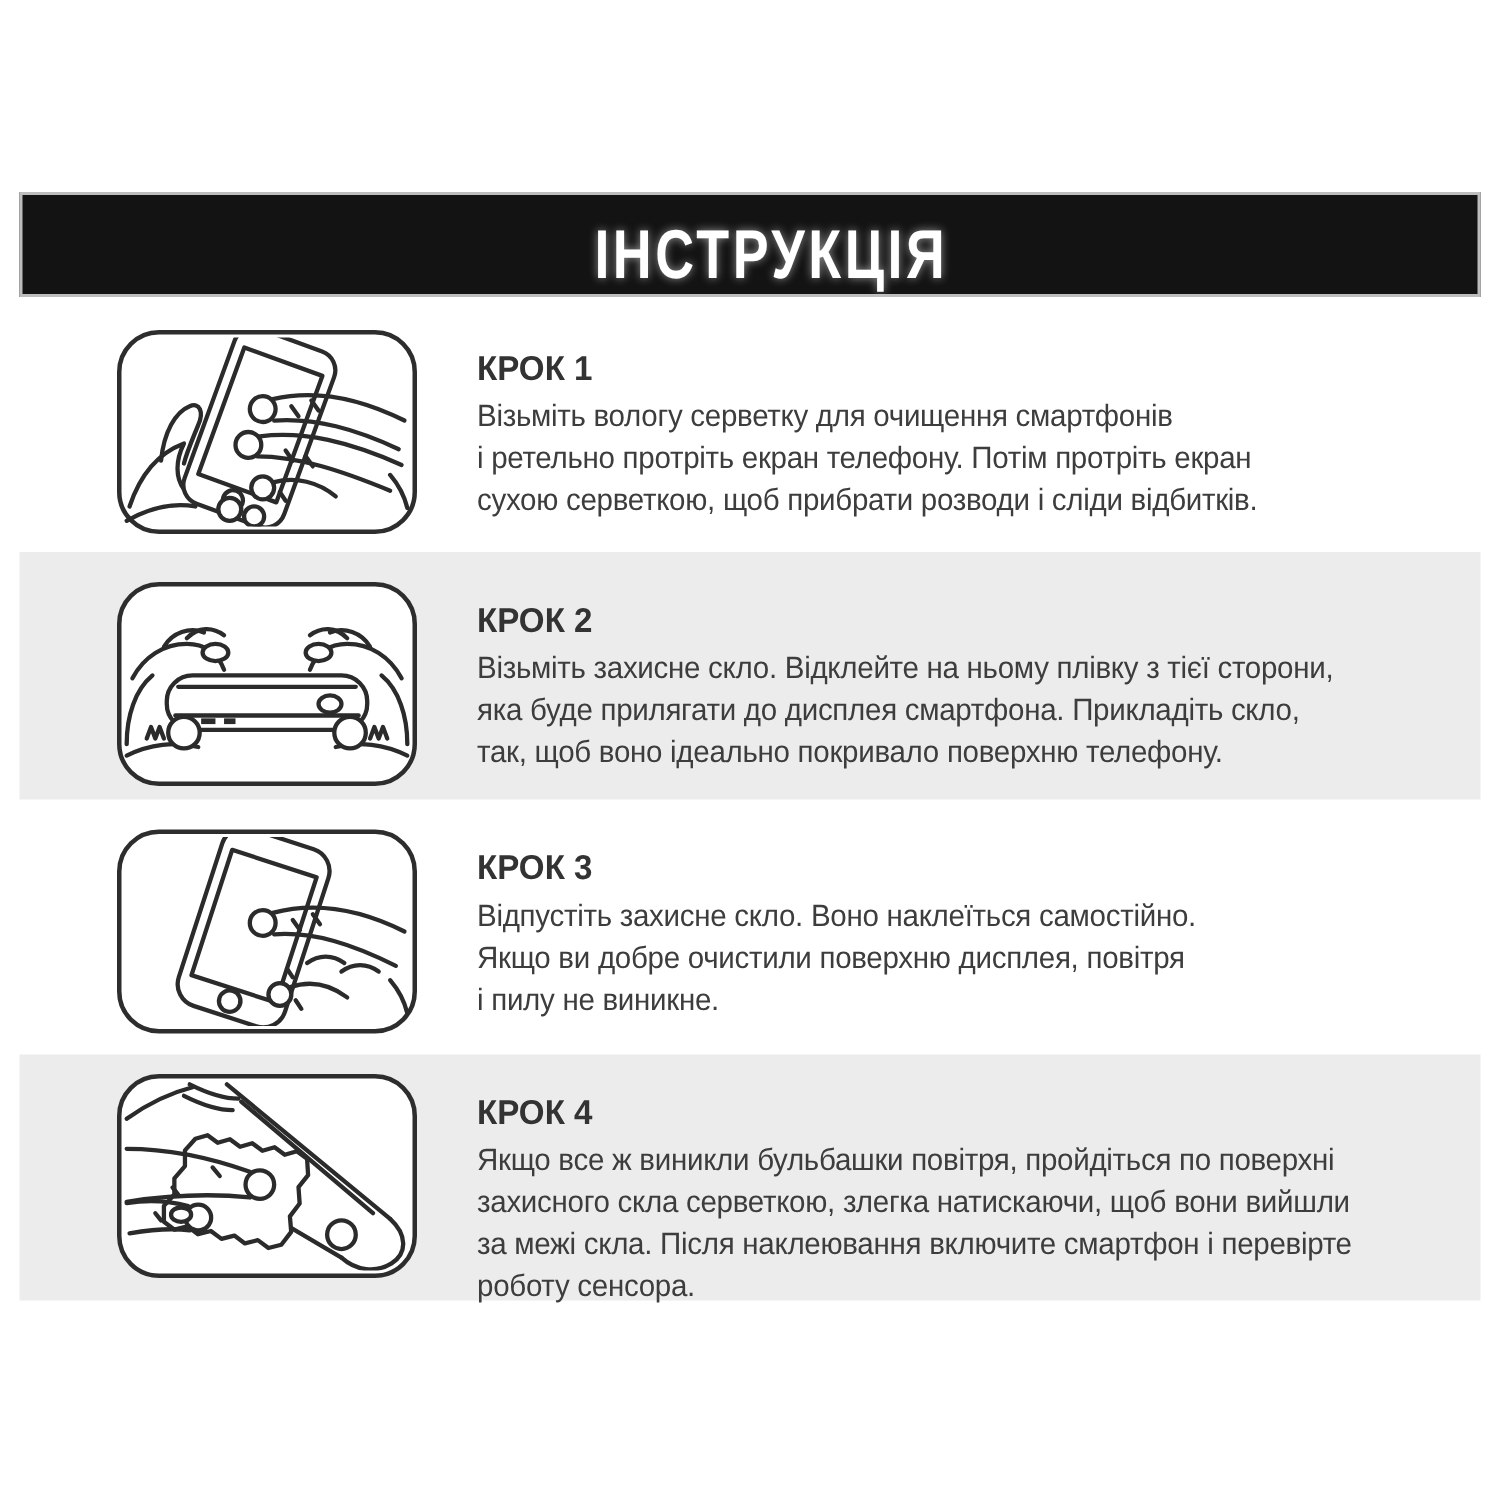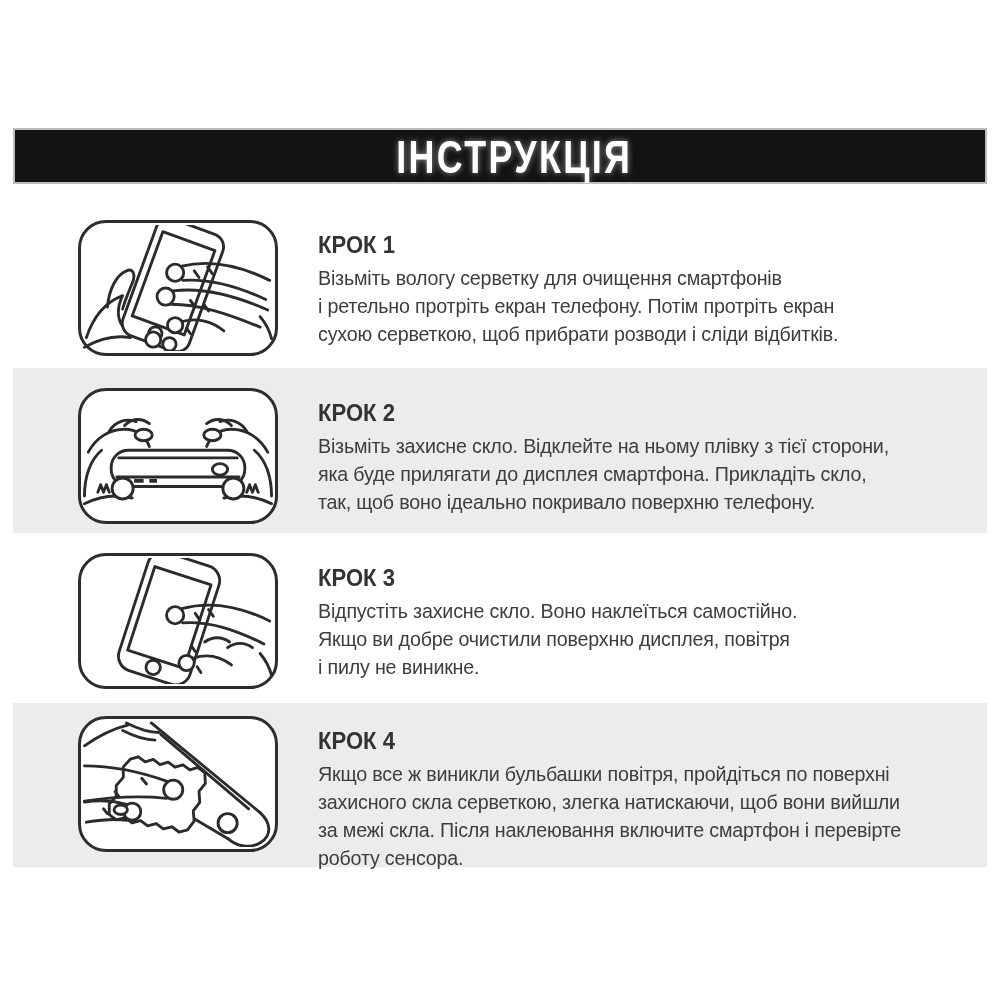--- a/index.html
+++ b/index.html
@@ -1,19 +1,19 @@
 <!DOCTYPE html>
 <html><head>
 <meta charset="utf-8">
 <style>
   html,body{margin:0;padding:0;background:#fff;}
   #page{position:relative;width:1000px;height:1000px;background:#fff;overflow:hidden;
         font-family:"Liberation Sans", sans-serif;}
-  .title-bar{position:absolute;left:13px;top:128px;width:974px;height:56px;background:#131313;
-        border:2px solid #bdbdbd;box-sizing:border-box;display:flex;align-items:flex-start;justify-content:center;padding-left:28px;}
+  .title-bar{position:absolute;left:13px;top:128px;width:974px;height:70px;background:#131313;
+        border:2px solid #bdbdbd;box-sizing:border-box;display:flex;align-items:flex-end;justify-content:center;padding-left:28px;}
   .title-text{color:#ffffff;font-size:46px;font-weight:bold;letter-spacing:3px;
         transform:scaleX(0.78);text-shadow:0 0 7px rgba(255,255,255,0.55);white-space:nowrap;}
   .stripe{position:absolute;left:13px;width:974px;background:#ececec;}
   #stripe2{top:368px;height:165px;}
   #stripe4{top:703px;height:164px;}
   .step{position:absolute;left:78px;display:flex;align-items:flex-start;}
   #step1{top:220px;}
   #step2{top:388px;}
   #step3{top:553px;}
   #step4{top:716px;}

